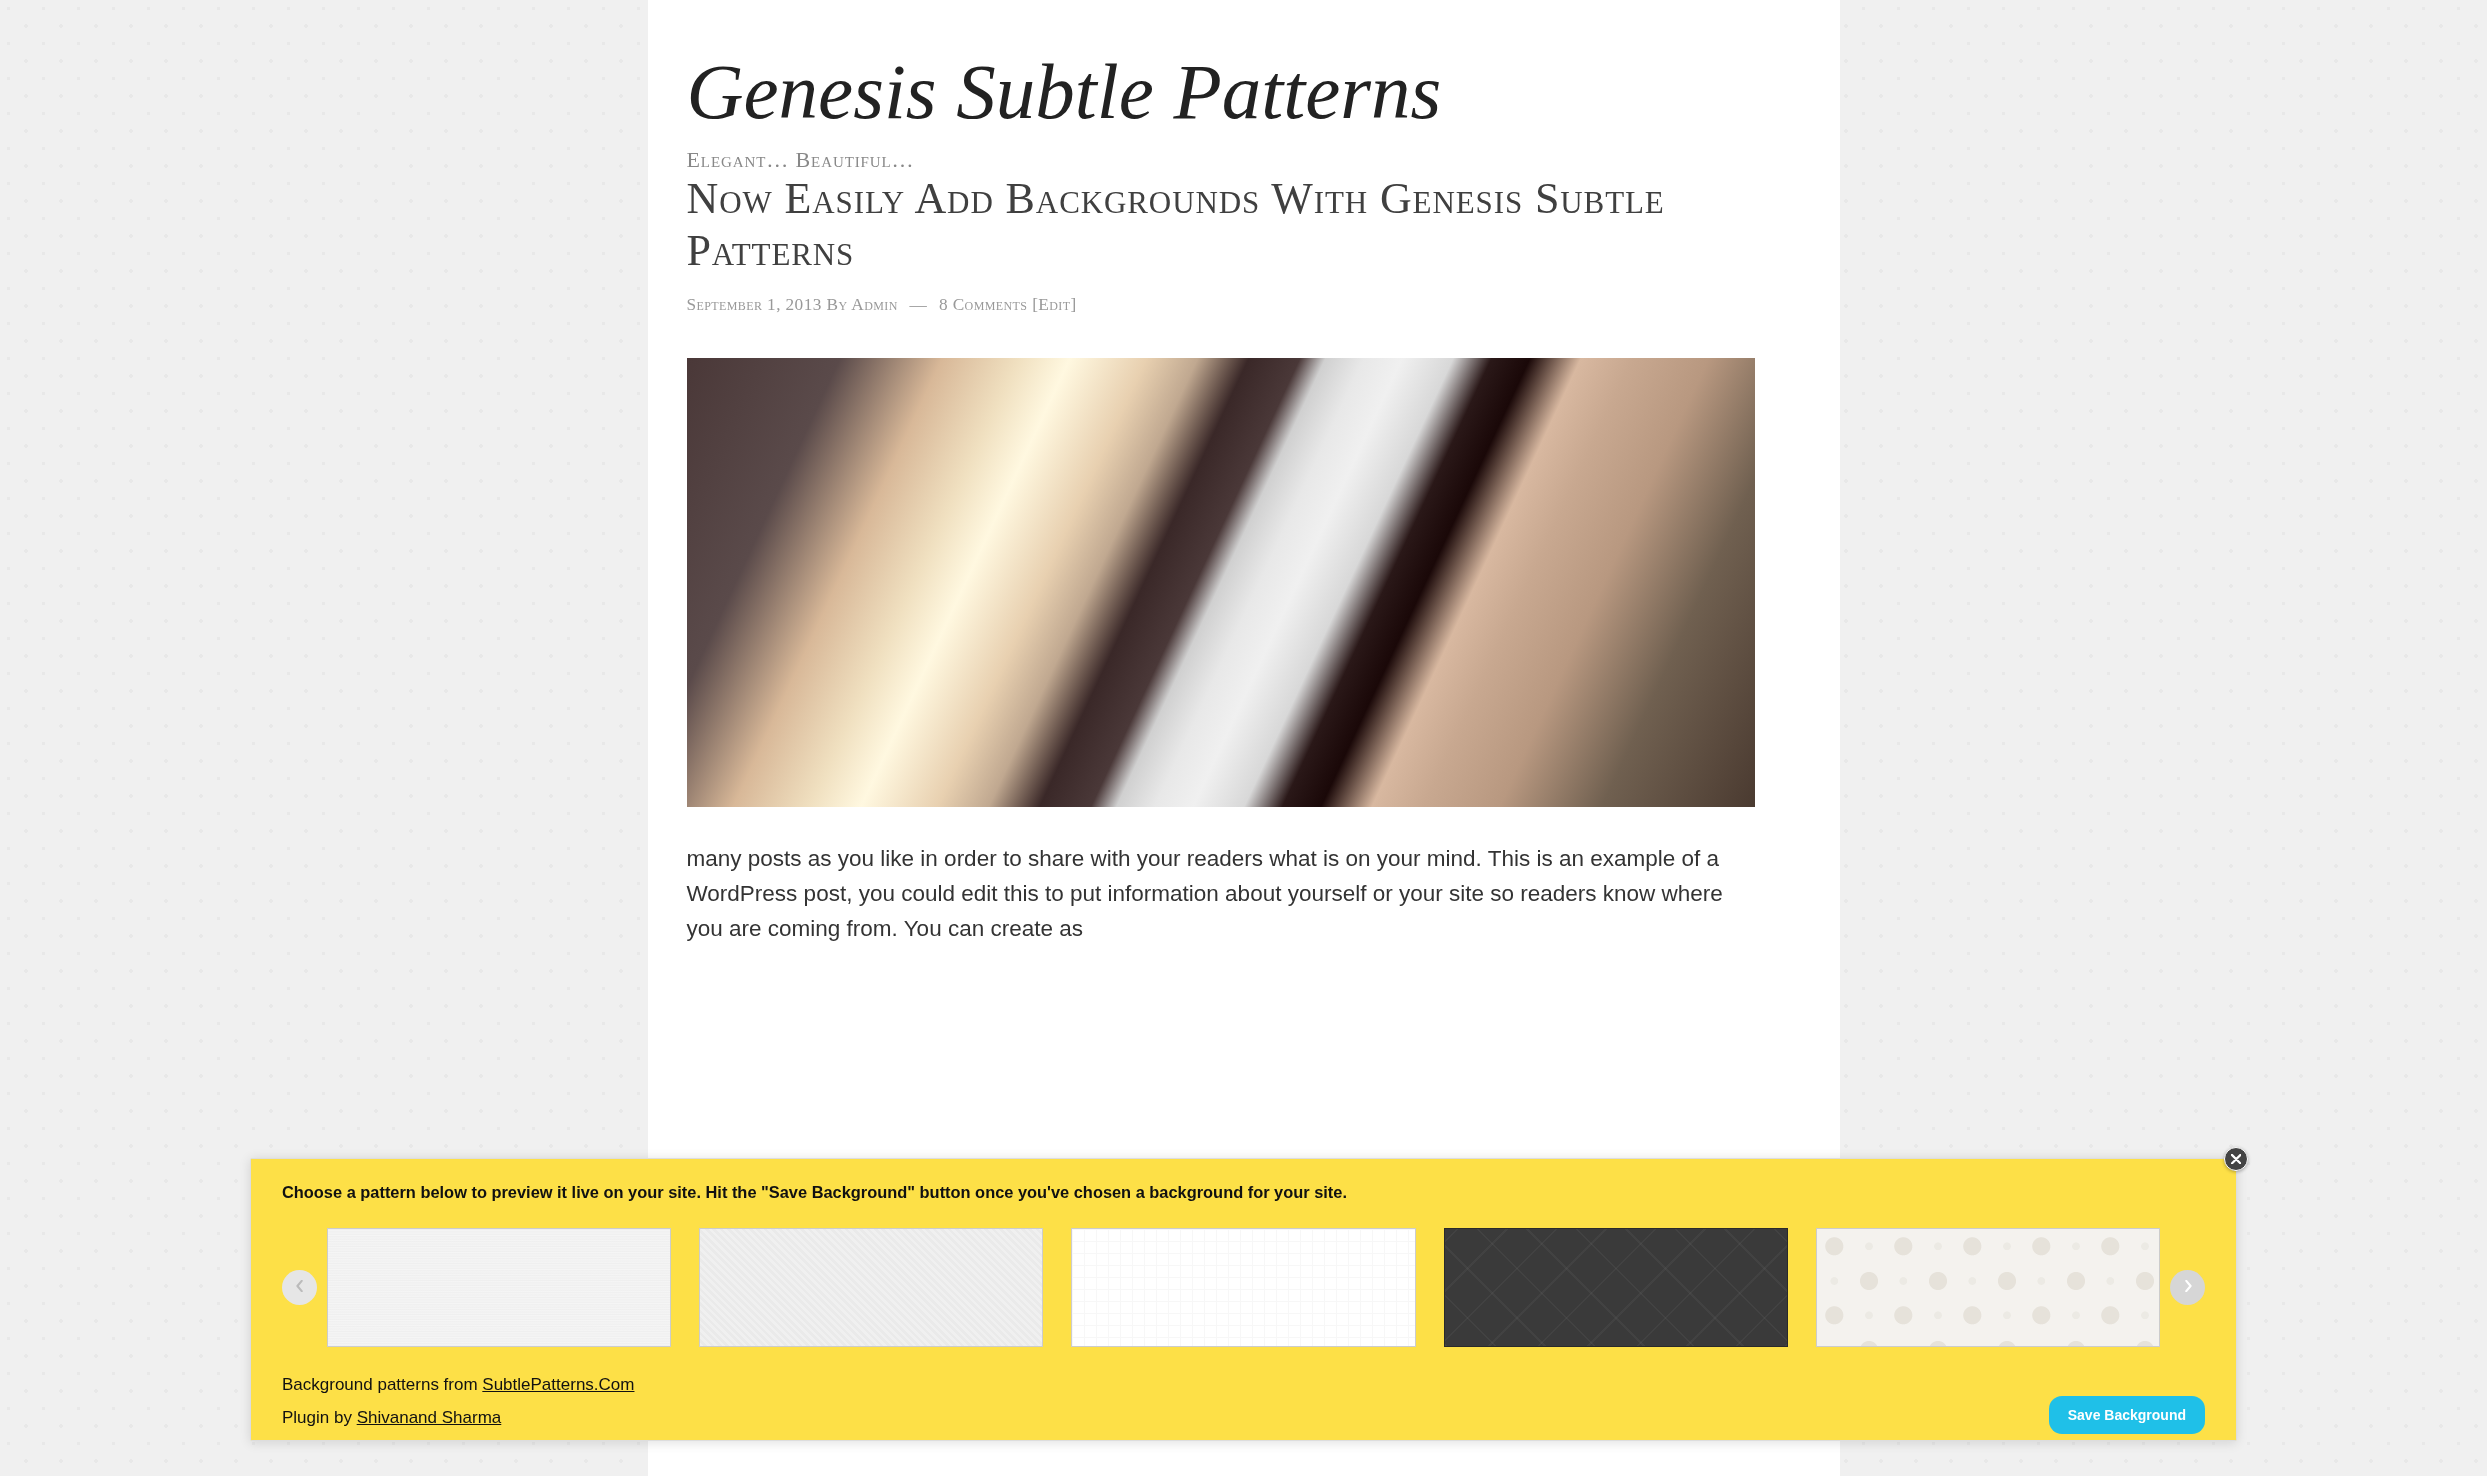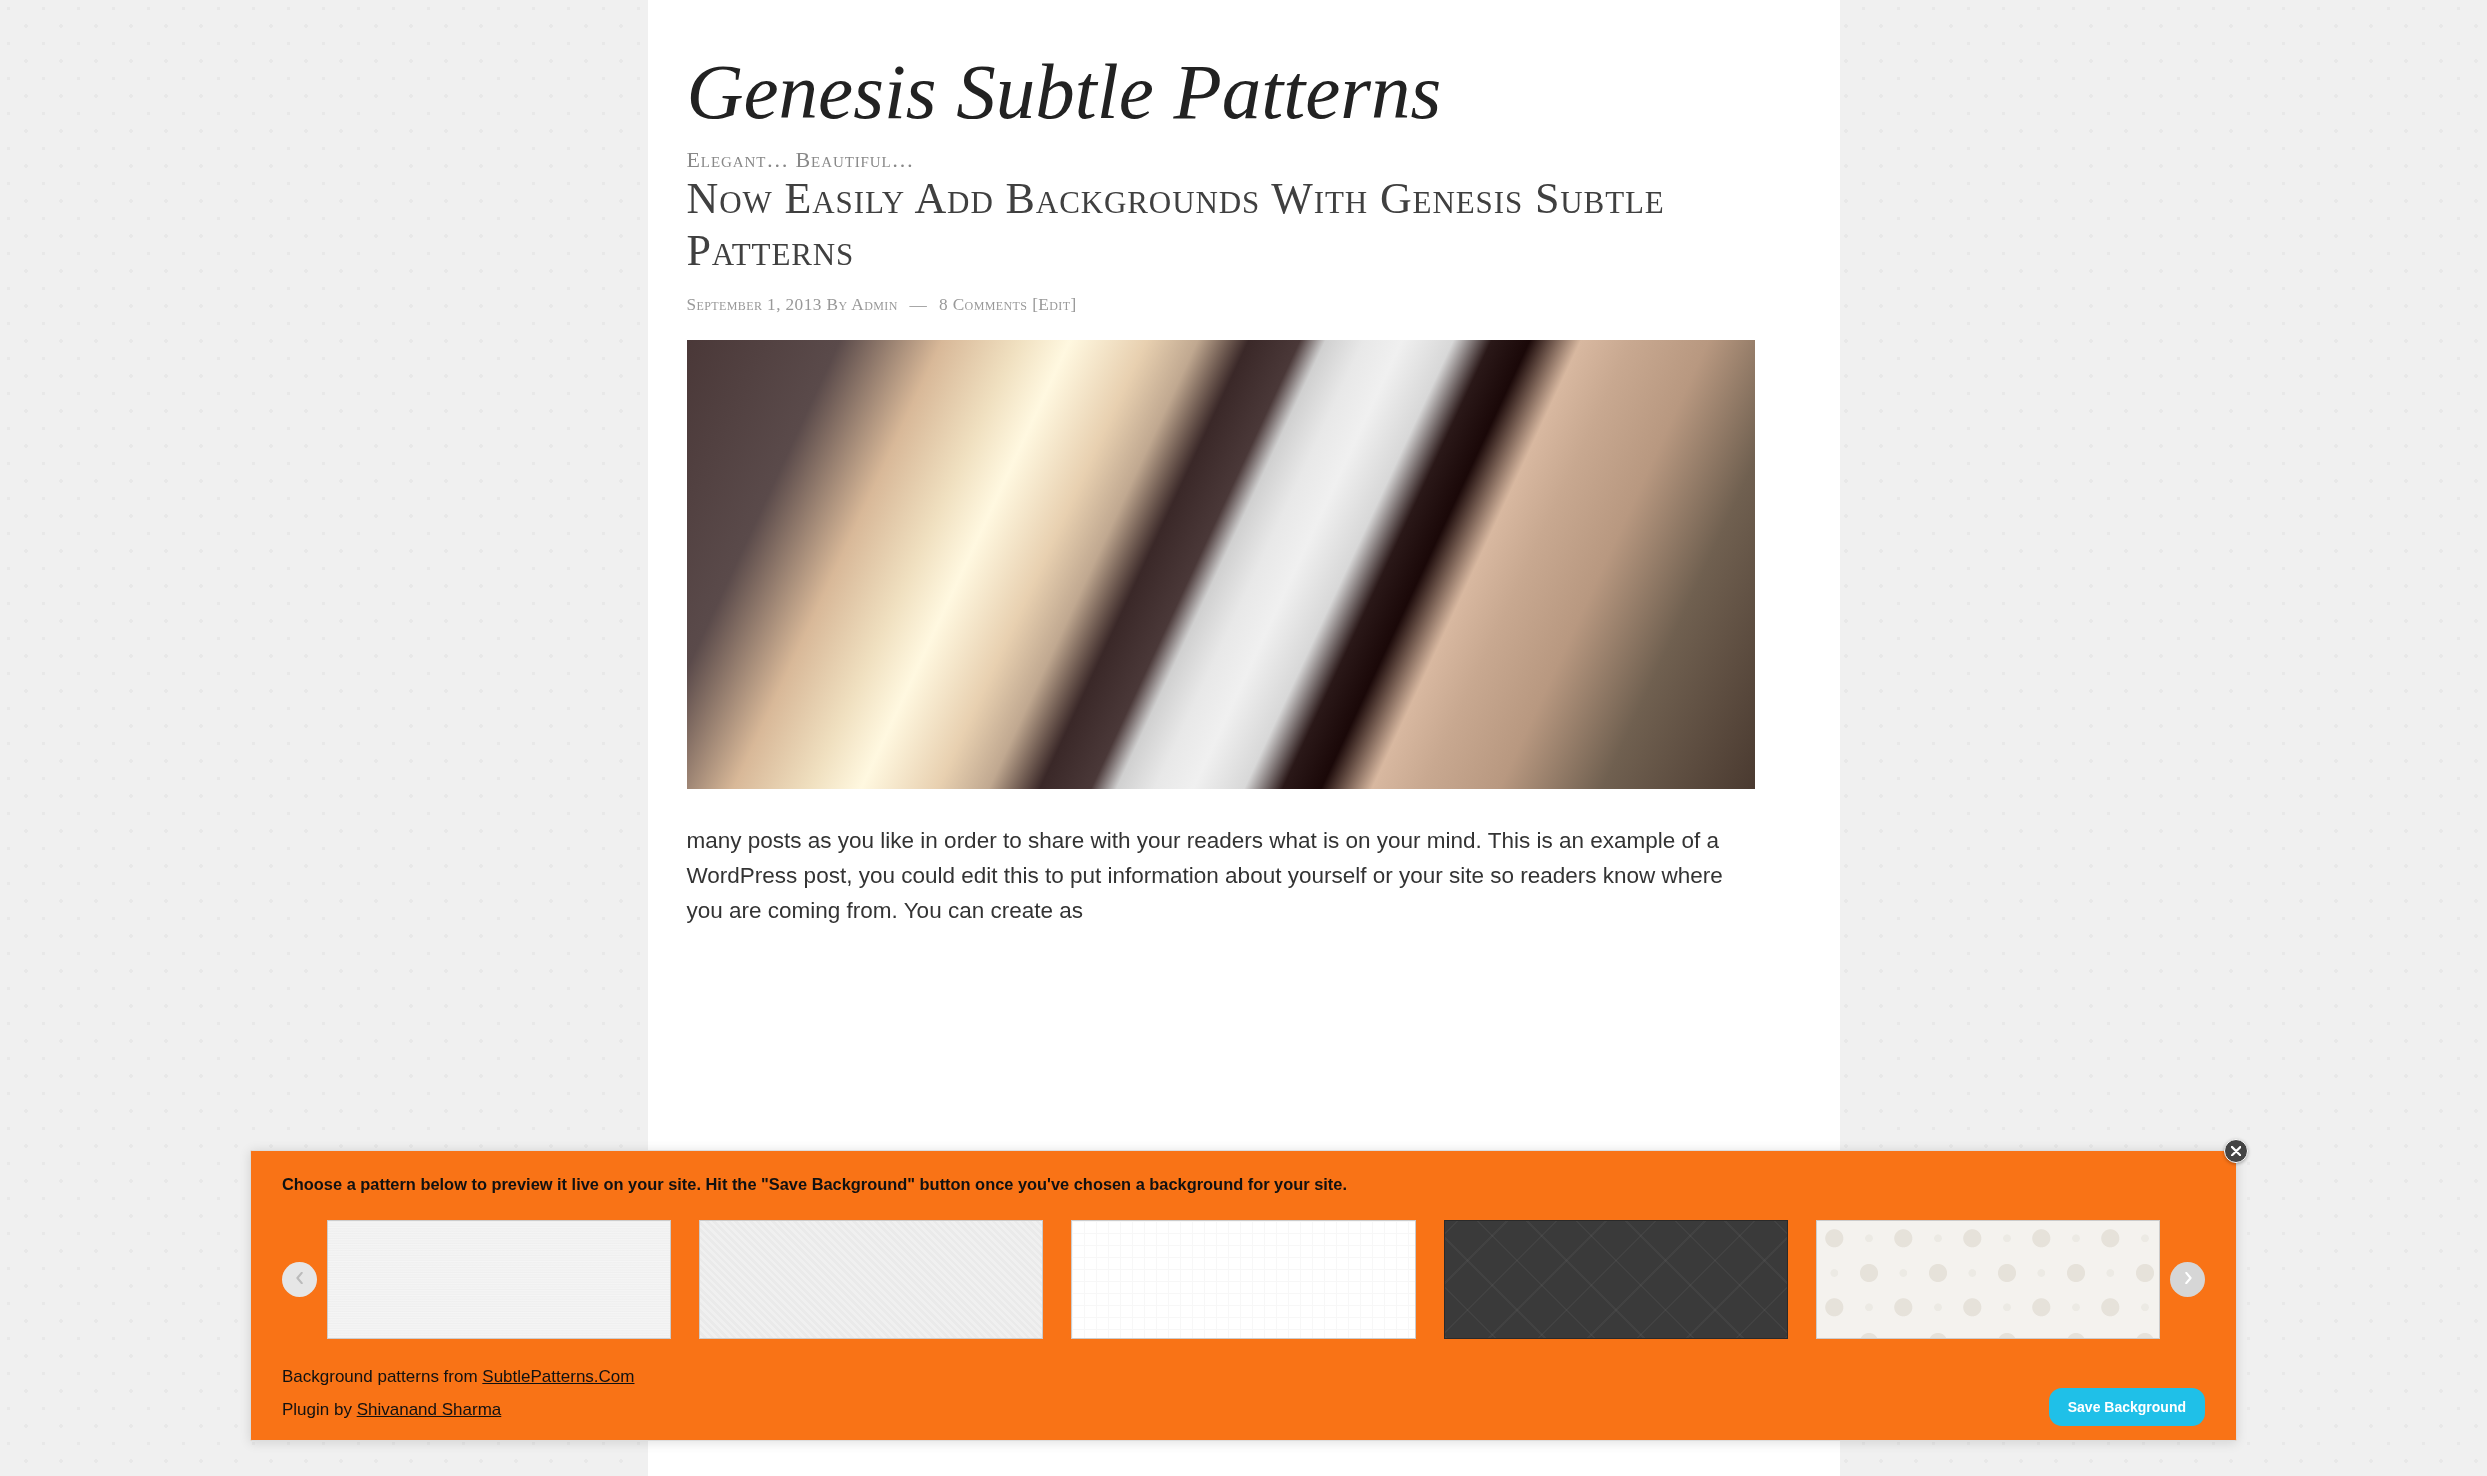--- a/index.html
+++ b/index.html
@@ -48,21 +48,21 @@
   letter-spacing: 0.9px;
   margin-bottom: 17.3px;
   font-weight: normal;
 }
 
 .post-meta {
   font-variant: small-caps;
   color: #999;
   font-size: 17.3px;
   letter-spacing: 0.4px;
-  margin-bottom: 25px;
+  margin-bottom: 43px;
 }
 
 .post-meta .sep { margin: 0 7px; }
 
 .post-meta a { color: #999; text-decoration: none; }
 
 .hero-image {
   width: 100%;
   height: 449px;
   background: linear-gradient(115deg,
@@ -85,25 +85,25 @@
   color: #333;
 }
 
 
 .pattern-panel {
   position: fixed;
   left: 250px;
   right: 250px;
   bottom: 35px;
   top: auto;
-  background: #f97316;
+  background: #fde047;
   border: 0.9px solid #ddd;
   border-radius: 1.7px;
   box-shadow: 0 1.7px 12px rgba(0,0,0,0.12);
-  padding: 24px 31px 14px 31px;
+  padding: 24px 31px 6px 31px;
   font-family: Arial, Helvetica, sans-serif;
 }
 
 .panel-close {
   position: absolute;
   top: -12px;
   right: -12px;
   width: 24px;
   height: 24px;
   border-radius: 50%;

